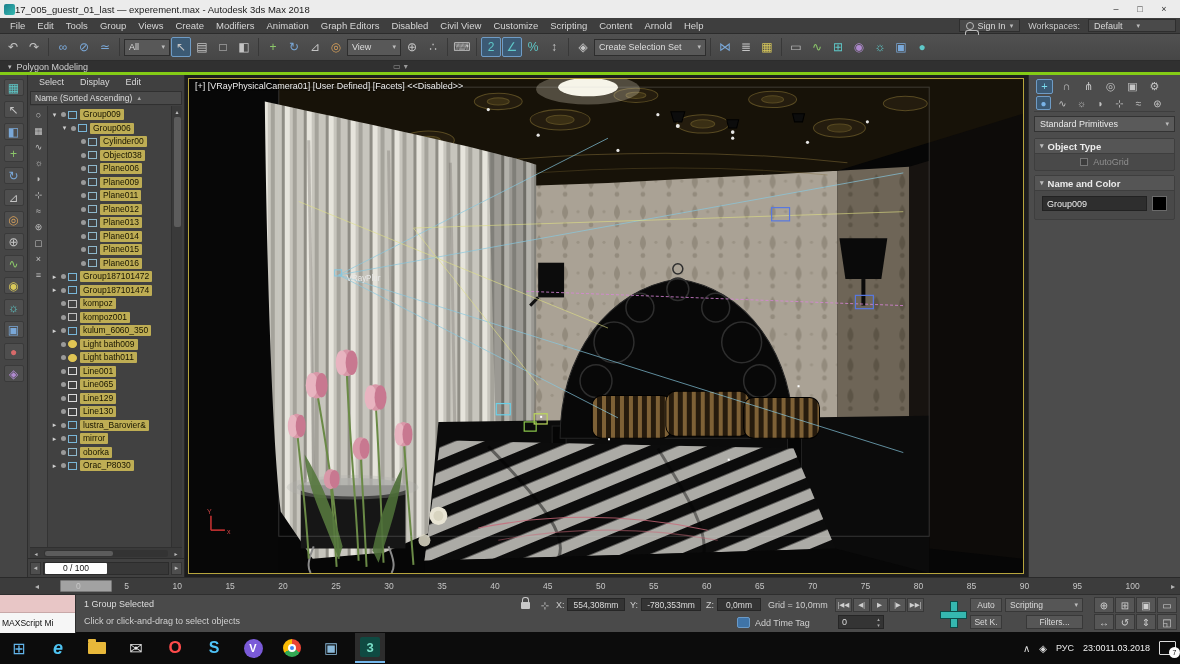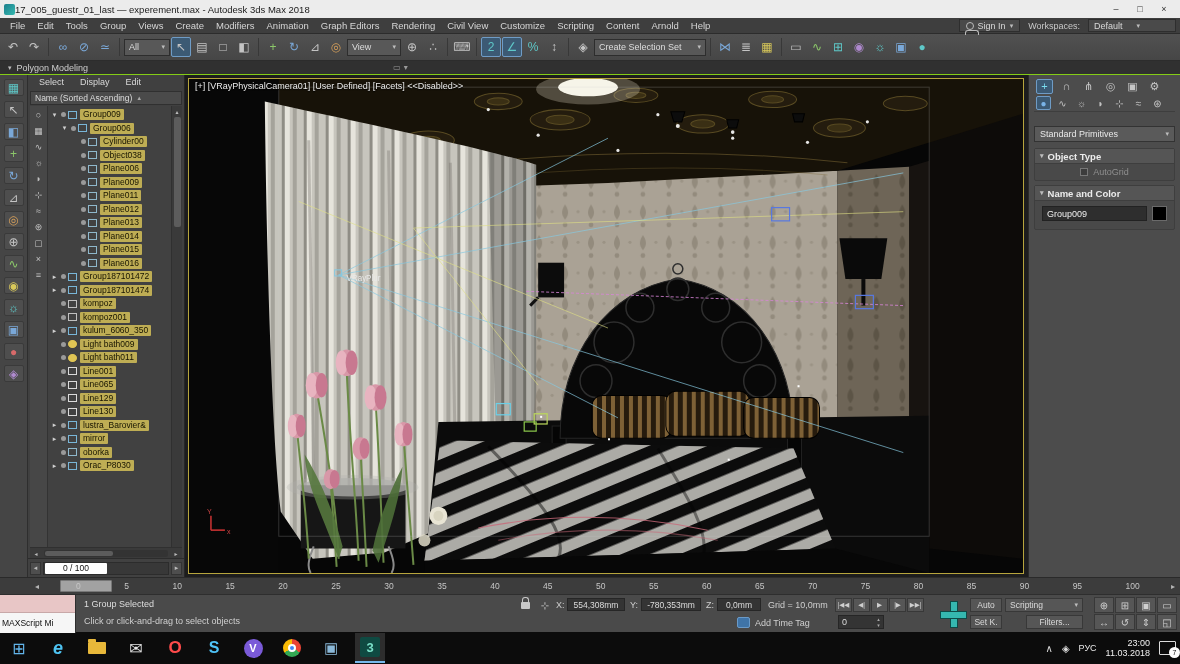--- a/index.html
+++ b/index.html
@@ -33,21 +33,21 @@
 .sep{width:1px;height:18px;background:#383838;margin:0 3px;flex:none}
 .dd{height:17px;background:#585858;border:1px solid #2d2d2d;display:flex;align-items:center;justify-content:space-between;padding:0 4px;gap:4px;font-size:9px;color:#ddd;flex:none}
 .dd.w-all{width:46px}.dd.w-view{width:54px}.dd.w-selset{width:112px}
 .c-teal{color:#5ec8c8}.c-blue{color:#7aa8d8}.c-green{color:#8cc86a}.c-orange{color:#d8a05a}
 .c-yellow{color:#d8c85a}.c-red{color:#d86a6a}.c-gray{color:#c4c4c4}.c-purple{color:#b08ad0}
 
 
 .ribbontabs{height:14px;background:#3a3a3a;display:flex;align-items:flex-end;padding:0 6px;flex:none}
 .rtab{padding:0 10px;font-size:9px;color:#bdbdbd;line-height:14px}
 .rtab.on-1{background:#545454;color:#fff}
-.ribbonsub{height:14px;background:#303030;display:flex;align-items:center;padding:0 8px;gap:5px;font-size:9px;color:#cfcfcf;flex:none;border-bottom:1px solid #84cc16}
+.ribbonsub{height:14px;background:#303030;display:flex;align-items:center;padding:0 8px;gap:5px;font-size:9px;color:#cfcfcf;flex:none;border-bottom:3px solid #84cc16}
 .rs-widget{margin-left:300px;display:flex;gap:3px;color:#9a9a9a;font-size:8px}
 
 
 .main{flex:1;display:flex;min-height:0}
 .leftstrip{width:28px;background:#454545;border-right:1px solid #2e2e2e;display:flex;flex-direction:column;align-items:center;padding-top:4px;gap:5px;flex:none}
 .ls-icon{width:20px;height:17px;display:flex;align-items:center;justify-content:center;font-size:12px;background:#4e4e4e;border:1px solid #3a3a3a;border-radius:2px}
 
 .leftcol{width:157px;display:flex;flex-direction:column;flex:none;background:#404040;border-right:1px solid #262626}
 .explorer{flex:1;display:flex;flex-direction:column;min-height:0}
 .se-tabs{height:15px;display:flex;padding:1px 4px 0;gap:2px}
@@ -85,21 +85,21 @@
 .vp-label{position:absolute;top:2px;left:6px;font-size:9px;color:#ececec;text-shadow:0 1px 1px #000;white-space:nowrap}
 
 
 .cmdpanel{width:152px;background:#4c4c4c;border-left:1px solid #2a2a2a;display:flex;flex-direction:column;padding:2px 5px;flex:none}
 .cp-tabs{display:flex;gap:5px;height:18px;align-items:center;padding:0 2px}
 .cp-tab{width:17px;height:15px;display:flex;align-items:center;justify-content:center;font-size:11px;color:#c6c6c6}
 .cp-tab.active{background:#3c5a74;border:1px solid #6f9cc6;border-radius:2px;color:#7adcf0}
 .cp-subtabs{display:flex;gap:4px;height:17px;align-items:center;padding:0 2px;border-bottom:1px solid #3e3e3e}
 .cp-stab{width:15px;height:14px;display:flex;align-items:center;justify-content:center;font-size:10px;color:#c2c2c2}
 .cp-stab.active{color:#7ab4e8;background:#3c5a74;border:1px solid #6f9cc6;border-radius:2px}
-.cp-dd{height:16px;background:#5a5a5a;border:1px solid #333;margin:14px 0 2px;display:flex;align-items:center;justify-content:space-between;padding:0 5px;font-size:9px;color:#e8e8e8}
+.cp-dd{height:16px;background:#5a5a5a;border:1px solid #333;margin:4px 0 2px;display:flex;align-items:center;justify-content:space-between;padding:0 5px;font-size:9px;color:#e8e8e8}
 .rollout{border:1px solid #3e3e3e;background:#494949;margin-top:4px;border-radius:2px}
 .rollout-h{height:15px;background:#555;display:flex;align-items:center;gap:4px;padding:0 5px;font-size:9.5px;color:#ececec;font-weight:bold;border-bottom:1px solid #3e3e3e}
 .autogrid{height:16px;display:flex;align-items:center;justify-content:center;gap:5px;color:#8f8f8f;font-size:9px}
 .cbx{width:8px;height:8px;border:1px solid #777;background:#3c3c3c}
 .btn-grid{display:grid;grid-template-columns:1fr 1fr;gap:4px 6px;padding:2px 7px 9px}
 .cp-btn{height:15px;background:linear-gradient(#686868,#555);border:1px solid #383838;border-radius:3px;font-size:9px;color:#e6e6e6;display:flex;align-items:center;justify-content:center;white-space:nowrap}
 .name-row{display:flex;gap:5px;padding:5px 7px 8px;align-items:center}
 .name-field{flex:1;height:15px;background:#2e2e2e;border:1px solid #222;color:#eee;font-size:9px;display:flex;align-items:center;padding:0 4px}
 .color-swatch{width:15px;height:15px;background:#000;border:1px solid #6a6a6a}
 
@@ -154,21 +154,21 @@
 .g-photos{color:#8ab8d8;font-size:15px}
 .folder{width:18px;height:12px;background:#e8b83a;border-radius:1px;position:relative}
 .folder::before{content:"";position:absolute;top:-3px;left:0;width:8px;height:3px;background:#e8b83a;border-radius:1px 1px 0 0}
 .viber-c{width:19px;height:19px;border-radius:50%;background:#7a5ad8;color:#fff;font-size:11px;font-weight:bold;display:flex;align-items:center;justify-content:center}
 .chrome{width:18px;height:18px;border-radius:50%;background:conic-gradient(#ea4335 0 33%,#34a853 33% 66%,#fbbc05 66% 100%);position:relative}
 .chrome::after{content:"";position:absolute;inset:5px;background:#4285f4;border:2px solid #fff;border-radius:50%}
 .max-ico{width:20px;height:20px;background:#0f4a42;border-radius:2px;color:#79e0c8;font-weight:bold;font-size:13px;display:flex;align-items:center;justify-content:center}
 .tb-right{margin-left:auto;display:flex;align-items:center;gap:9px}
 .tray-ico{color:#dcdcdc;font-size:10px}
 .lang{color:#e8e8e8;font-size:9px}
-.clock{display:flex;flex-direction:column;align-items:flex-end;color:#f0f0f0;font-size:9px;line-height:10px}
+.clock{display:flex;align-items:flex-end;color:#f0f0f0;font-size:9px;line-height:10px}
 .action-center{width:17px;height:14px;border:1px solid #dcdcdc;border-radius:1px;position:relative}
 .ac-badge{position:absolute;right:-5px;bottom:-4px;background:#fff;color:#111;border-radius:50%;width:11px;height:11px;font-size:7px;display:flex;align-items:center;justify-content:center}
 </style>
 </head>
 <body>
 
 <div class="app">
 
   <div class="titlebar">
     <span class="app-logo"></span>
@@ -184,21 +184,21 @@
     <span class="menu-list">
         <span class="menu-item">File</span>
         <span class="menu-item">Edit</span>
         <span class="menu-item">Tools</span>
         <span class="menu-item">Group</span>
         <span class="menu-item">Views</span>
         <span class="menu-item">Create</span>
         <span class="menu-item">Modifiers</span>
         <span class="menu-item">Animation</span>
         <span class="menu-item">Graph Editors</span>
-        <span class="menu-item">Rendering</span>
+        <span class="menu-item">Disabled</span>
         <span class="menu-item">Civil View</span>
         <span class="menu-item">Customize</span>
         <span class="menu-item">Scripting</span>
         <span class="menu-item">Content</span>
         <span class="menu-item">Arnold</span>
         <span class="menu-item">Help</span>
       </span>
     <span class="mb-right">
       <span class="signin">
         <span class="user-ico"></span>

